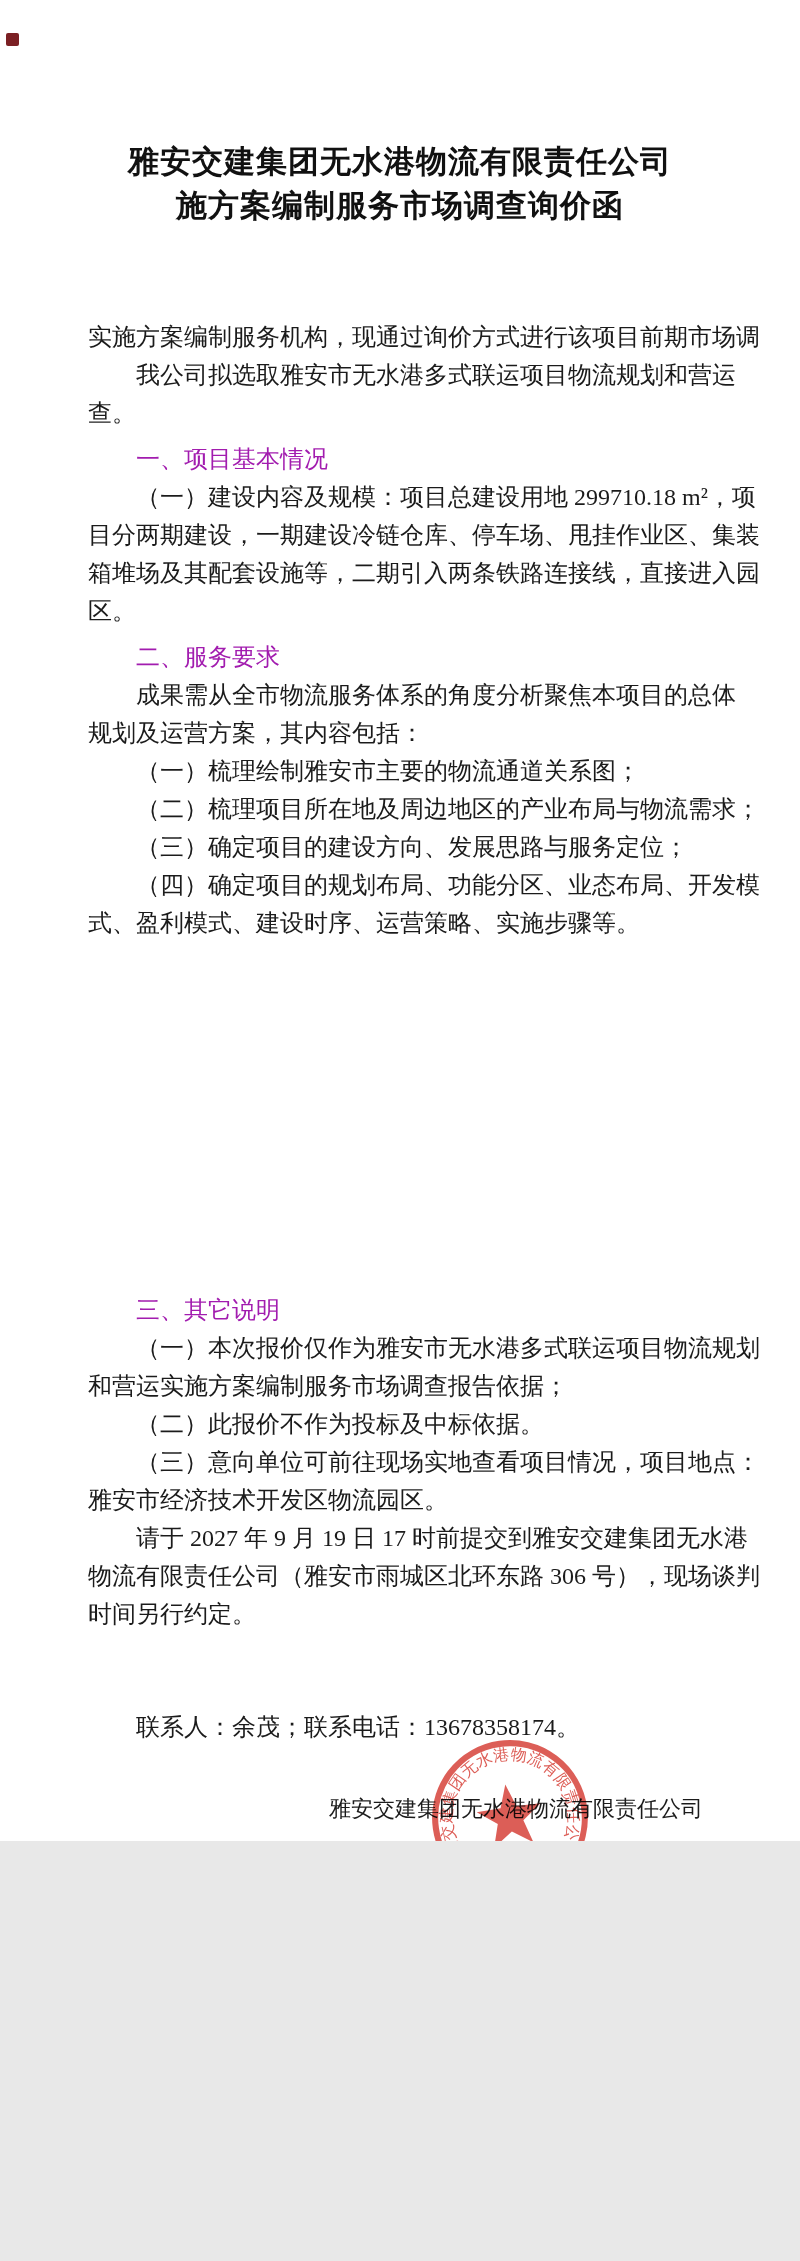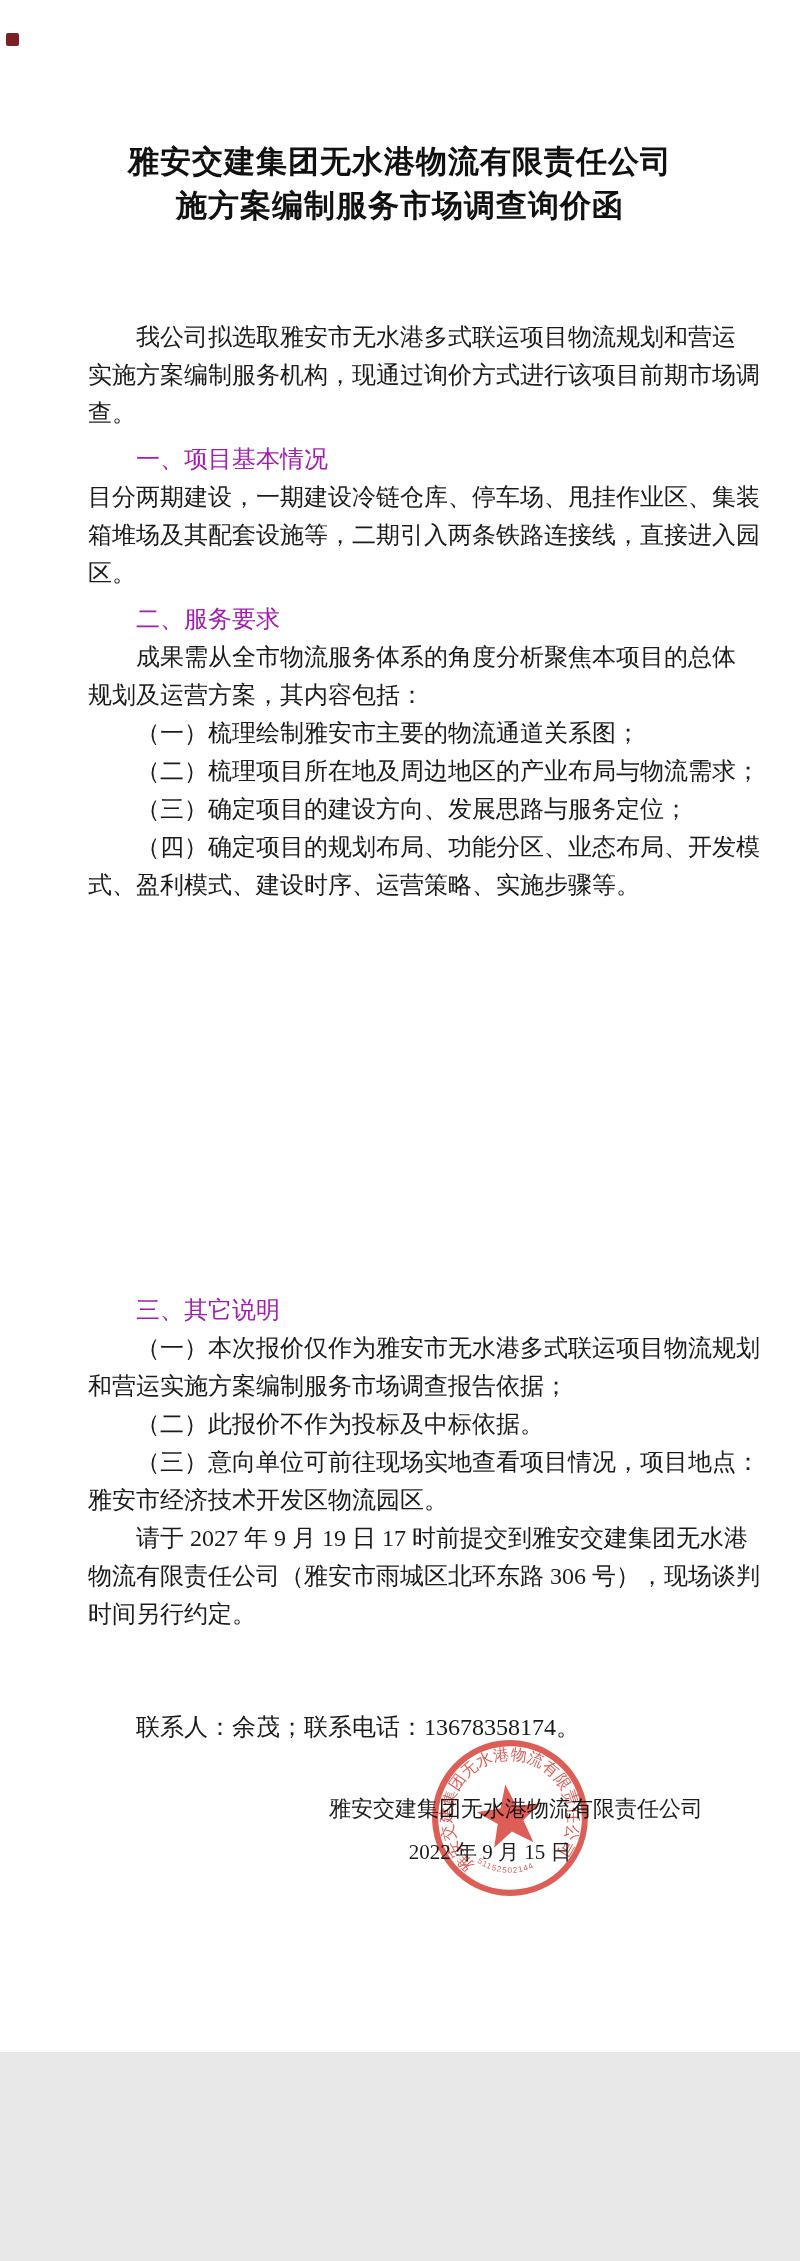--- a/index.html
+++ b/index.html
@@ -1,18 +1,18 @@
 <!DOCTYPE html>
 <html><head>
 <meta charset="utf-8">
 <style>
   html,body{margin:0;padding:0;background:#e8e8e8;}
   .page{
     position:relative;
-    width:800px;height:2052px;
+    width:800px;height:1841px;
     margin:0 auto;
     background:#ffffff;
     overflow:hidden;
     font-family:"Liberation Serif","DejaVu Serif",serif;
     color:#1b1b1b;
   }
   .corner-mark{
     position:absolute;left:6px;top:33px;width:13px;height:13px;
     border-radius:2px;
   }
@@ -61,24 +61,25 @@
 <div class="page" style="background: rgb(255, 255, 255);">
 
   <div class="corner-mark" style="background: rgb(123, 32, 36);"></div>
 
   <div class="title-block">
     <div>雅安交建集团无水港物流有限责任公司</div>
     <div>施方案编制服务市场调查询价函</div>
   </div>
 
   <div class="flow" id="body-upper">
+      <div class="line">实施方案编制服务机构，现通过询价方式进行该项目前期市场调</div>
       <div class="line first">我公司拟选取雅安市无水港多式联运项目物流规划和营运</div>
-      <div class="line">实施方案编制服务机构，现通过询价方式进行该项目前期市场调</div>
       <div class="line">查。</div>
       <div class="line heading first">一、项目基本情况</div>
+      <div class="line first">（一）建设内容及规模：项目总建设用地 299710.18 m²，项</div>
       <div class="line">目分两期建设，一期建设冷链仓库、停车场、甩挂作业区、集装</div>
       <div class="line">箱堆场及其配套设施等，二期引入两条铁路连接线，直接进入园</div>
       <div class="line">区。</div>
       <div class="line heading first">二、服务要求</div>
       <div class="line first">成果需从全市物流服务体系的角度分析聚焦本项目的总体</div>
       <div class="line">规划及运营方案，其内容包括：</div>
       <div class="line first">（一）梳理绘制雅安市主要的物流通道关系图；</div>
       <div class="line first">（二）梳理项目所在地及周边地区的产业布局与物流需求；</div>
       <div class="line first">（三）确定项目的建设方向、发展思路与服务定位；</div>
       <div class="line first">（四）确定项目的规划布局、功能分区、业态布局、开发模</div>

